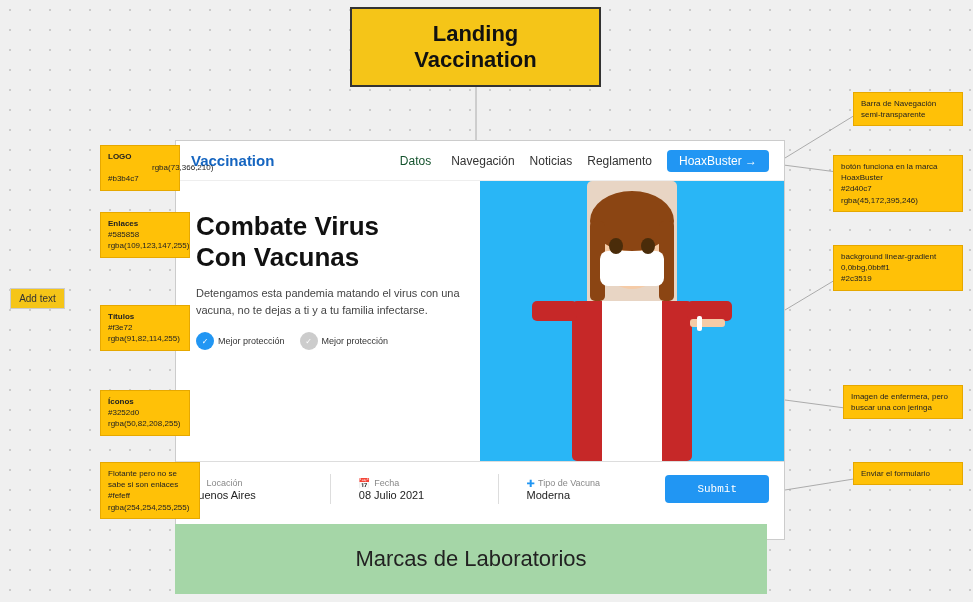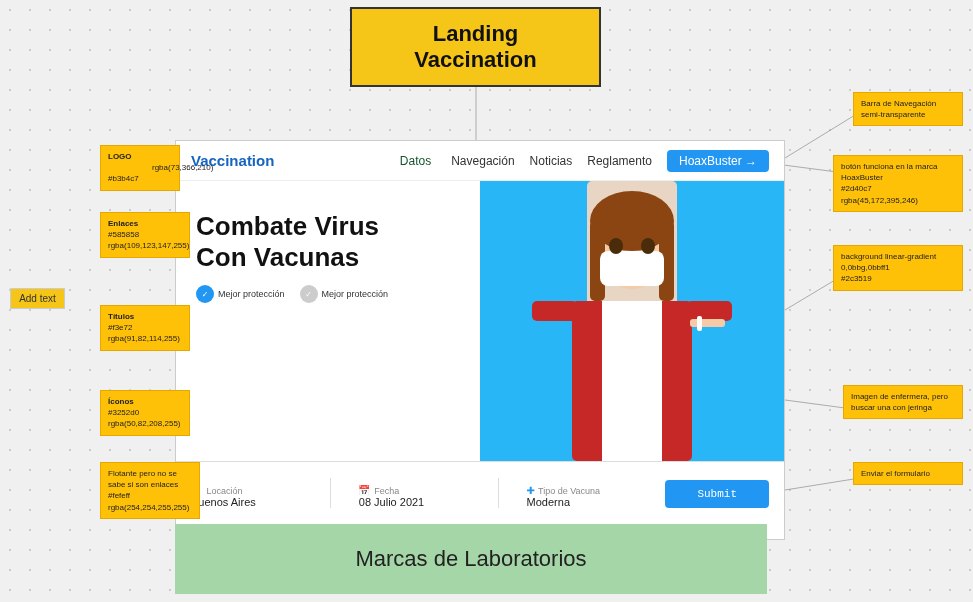--- a/index.html
+++ b/index.html
@@ -158,21 +158,21 @@
       justify-content: center;
     }
     
 
     
     .form-bar {
       background: rgba(255,255,255,0.95);
       border-top: 1px solid #ddd;
       padding: 8px 15px;
       display: flex;
-      align-items: flex-end;
+      align-items: center;
       gap: 28px;
       height: 55px;
       position: relative;
       z-index: 2;
     }
     .form-field {
       display: flex;
       flex-direction: column;
       flex: 1;
     }
@@ -367,20 +367,21 @@
       <span>Reglamento</span>
       <span class="nav-active">HoaxBuster →</span>
     </div>
   </div>
 
   <div class="hero">
     <div class="hero-left">
       <div class="hero-title">
         Combate Virus<br>Con Vacunas
       </div>
+      <div class="hero-desc">Detengamos esta pandemia matando el virus con una vacuna, no te dejas a ti y a tu familia infectarse.</div>
       <div class="protection-badges">
         <div class="badge">
           <div class="badge-circle">✓</div>
           <span>Mejor protección</span>
         </div>
         <div class="badge">
           <div class="badge-circle" style="background:#ccc;">✓</div>
           <span>Mejor protección</span>
         </div>
       </div>

